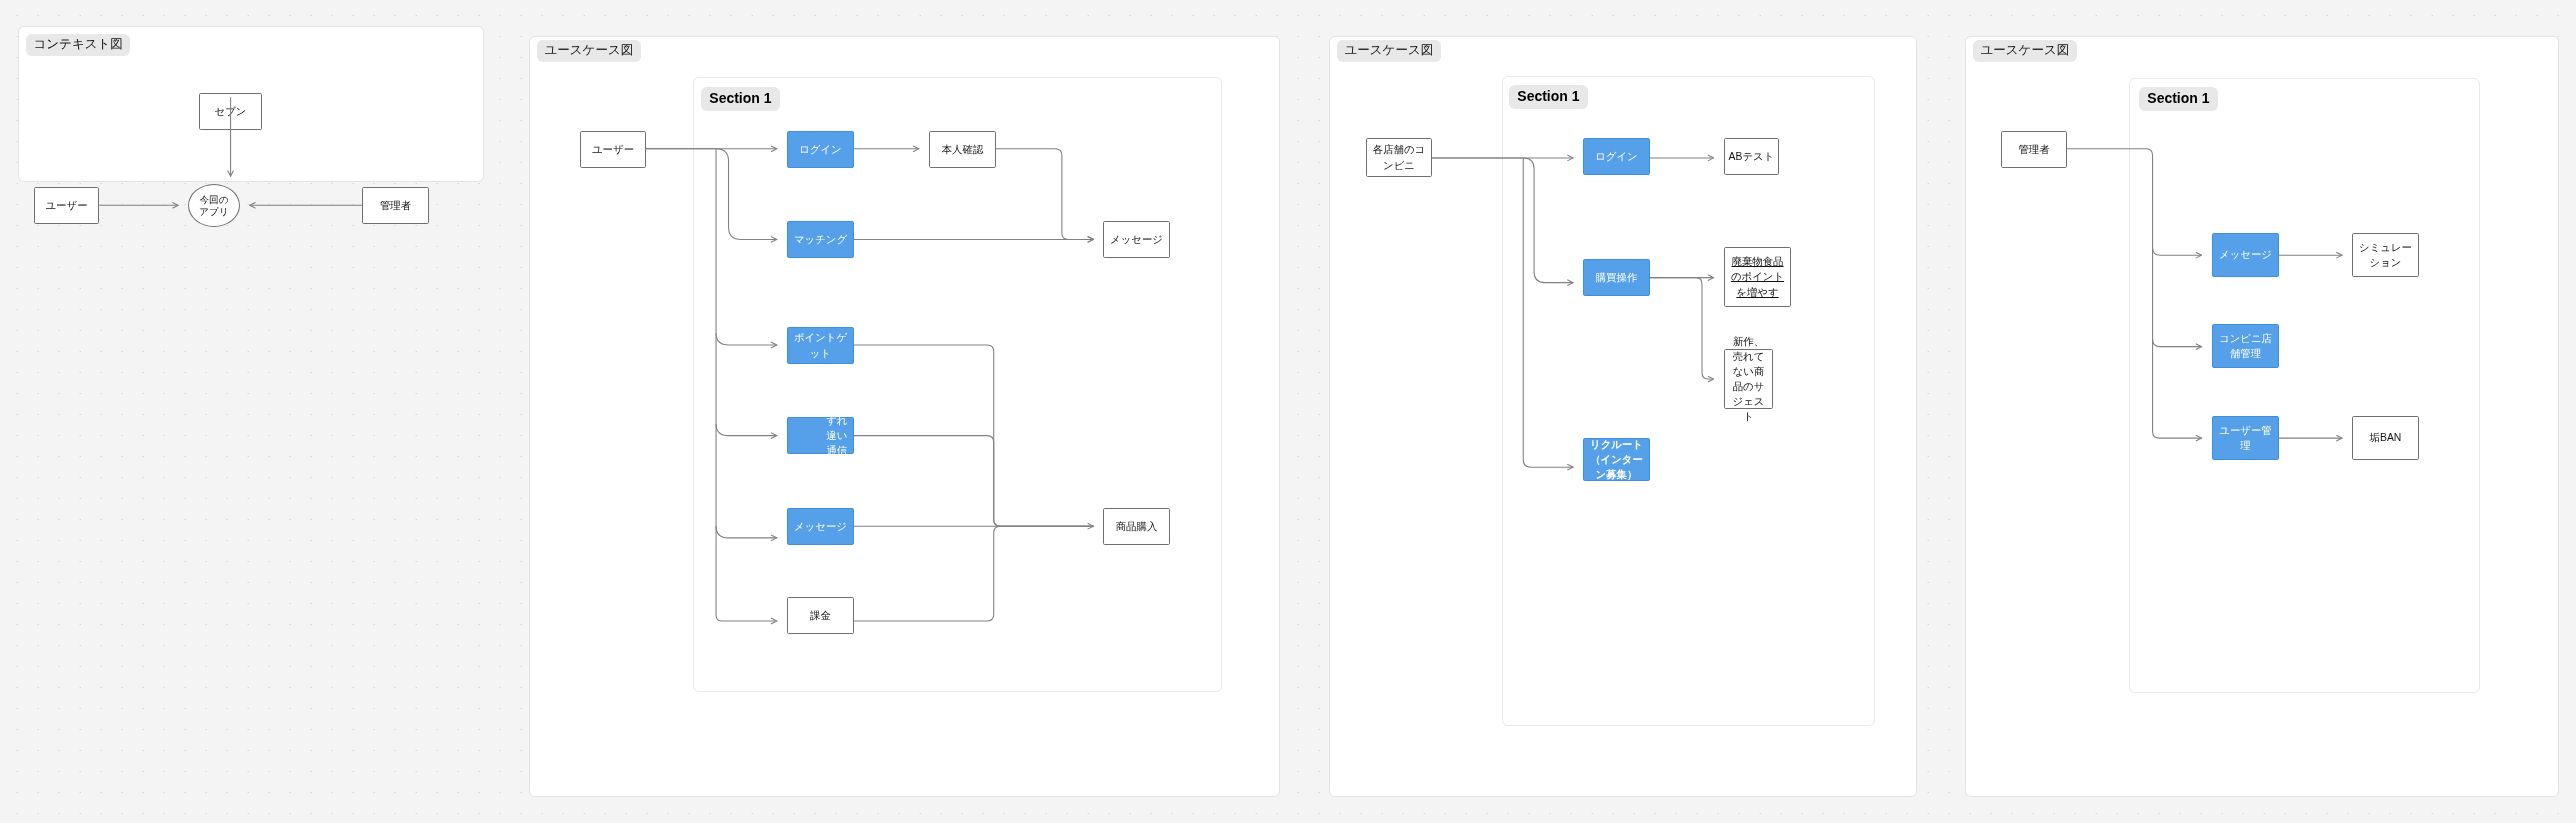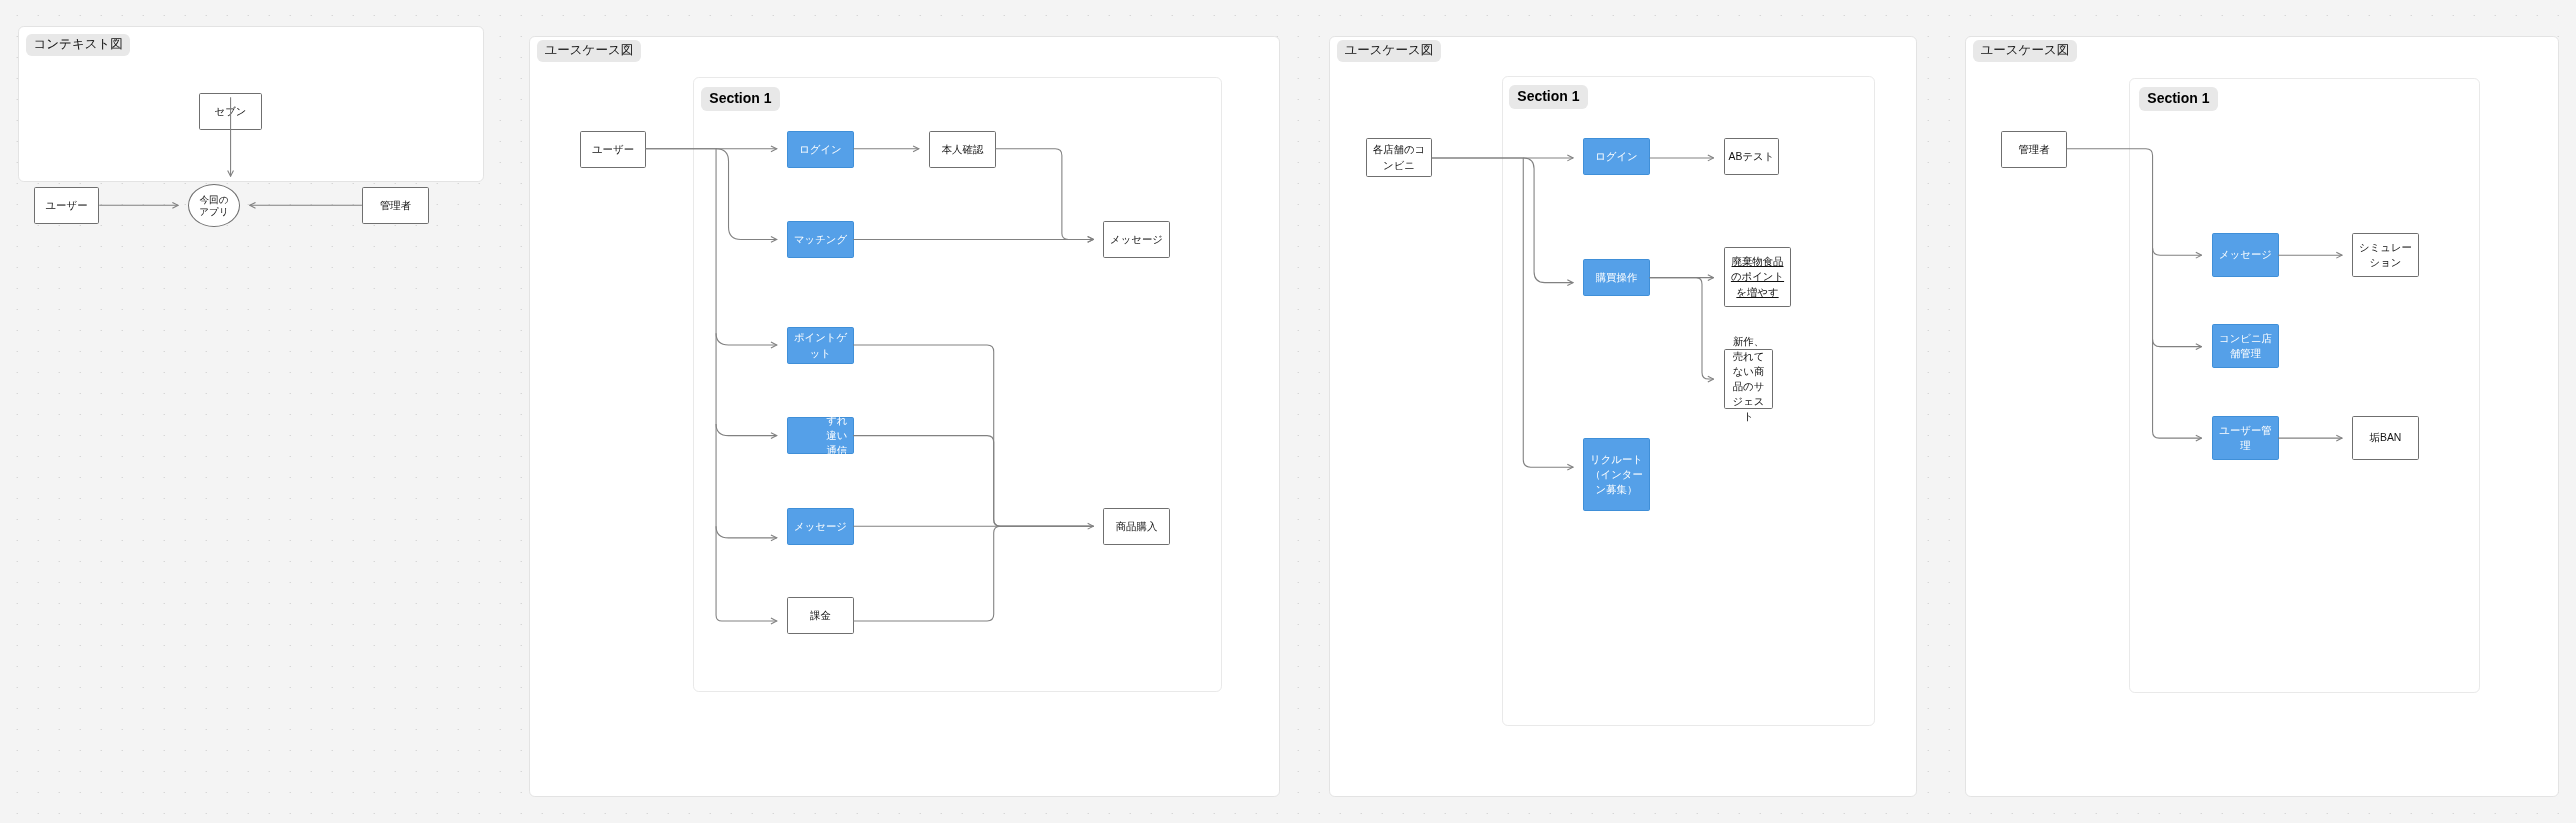--- a/index.html
+++ b/index.html
@@ -147,21 +147,21 @@
   <div class="node blue" style="left:1583px;top:138px;width:67px;height:37px;">ログイン</div>
 
   <div class="node plain" style="left:1724px;top:138px;width:55px;height:37px;">ABテスト</div>
 
   <div class="node blue" style="left:1583px;top:259px;width:67px;height:37px;">購買操作</div>
 
   <div class="node plain" style="left:1724px;top:247px;width:67px;height:60px;text-decoration:underline;">廃棄物食品のポイントを増やす</div>
 
   <div class="node plain" style="left:1724px;top:349px;width:49px;height:60px;">新作、売れてない商品のサジェスト</div>
 
-  <div class="node blue" style="left:1583px;top:438px;width:67px;height:73px;">リクルート（インターン募集）</div>
+  <div class="node blue" style="left:1583px;top:438px;width:67px;height:43px;font-weight:bold;">リクルート（インターン募集）</div>
 
   <div class="frame" style="left:1965px;top:36px;width:594px;height:761px;"></div>
   <div class="frame-label" style="left:1973px;top:40px;">ユースケース図</div>
 
   <div class="subframe" style="left:2129px;top:78px;width:351px;height:615px;"></div>
   <div class="section-label" style="left:2139px;top:87px;">Section 1</div>
 
   <div class="node plain" style="left:2001px;top:131px;width:66px;height:37px;">管理者</div>
 
   <div class="node blue" style="left:2212px;top:233px;width:67px;height:44px;">メッセージ</div>

